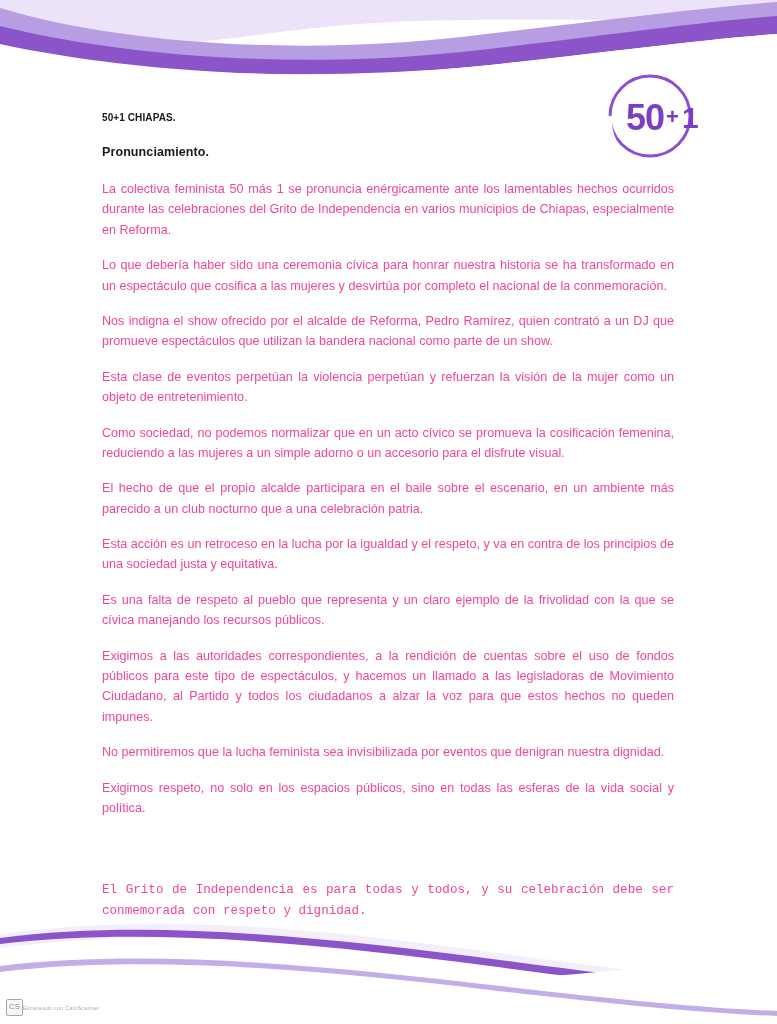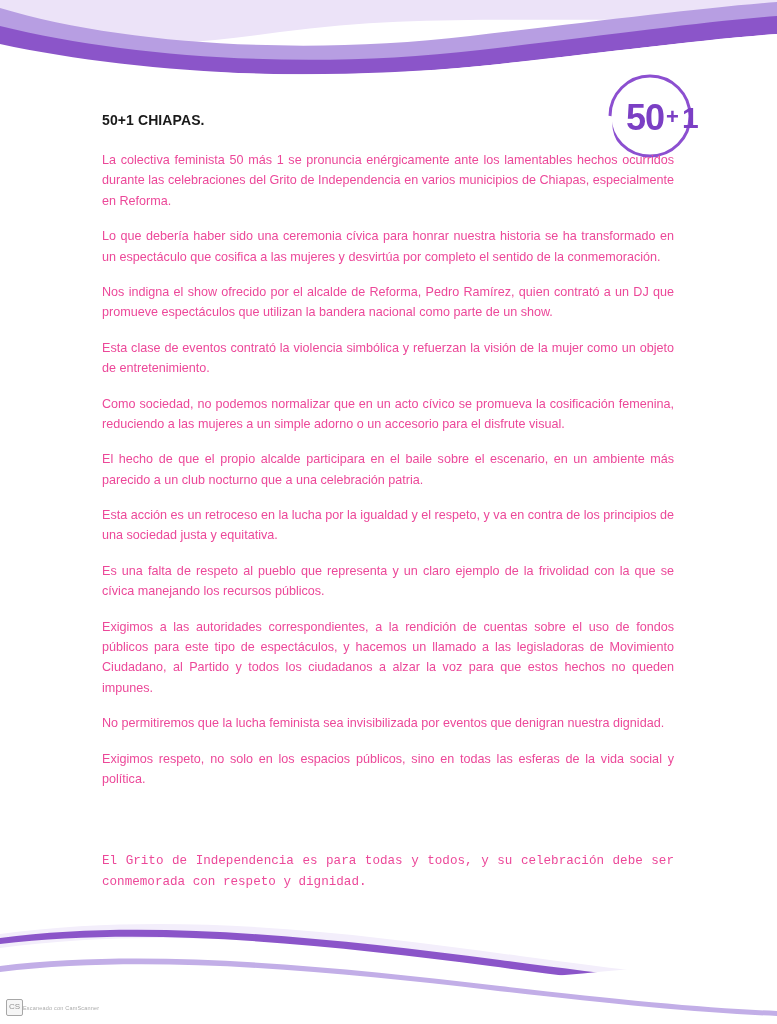--- a/index.html
+++ b/index.html
@@ -45,21 +45,21 @@
   .logo svg { display:block; }
 
   
   .doc {
     position: absolute;
     top: 112px;
     left: 102px;
     width: 572px;
   }
   .doc-title {
-    font-size: 14px;
+    font-size: 10px;
     font-weight: bold;
     color: #1a1a1a;
     letter-spacing: .1px;
     margin: 0 0 22px 0;
   }
   .doc-subtitle {
     font-size: 12.5px;
     font-weight: bold;
     color: #1a1a1a;
     letter-spacing: .1px;
@@ -127,25 +127,26 @@
       <ellipse cx="54" cy="44" rx="40" ry="40" fill="none" stroke="#8c4fd0" stroke-width="3"></ellipse>
       <path d="M18 70 A40 40 0 0 1 14 44" fill="none" stroke="#ffffff" stroke-width="6"></path>
       <text x="30" y="58" font-family="Liberation Sans, sans-serif" font-size="36" font-weight="bold" fill="#7b3fc4" letter-spacing="-1">50</text>
       <text x="70" y="52" font-family="Liberation Sans, sans-serif" font-size="22" font-weight="bold" fill="#7b3fc4">+</text>
       <text x="86" y="56" font-family="Liberation Sans, sans-serif" font-size="30" font-weight="bold" fill="#7b3fc4">1</text>
     </svg>
   </div>
 
   <div class="doc">
     <div class="doc-title">50+1 CHIAPAS.</div>
+    <div class="doc-subtitle">Pronunciamiento.</div>
 
     <p class="para">La colectiva feminista 50 más 1 se pronuncia enérgicamente ante los lamentables hechos ocurridos durante las celebraciones del Grito de Independencia en varios municipios de Chiapas, especialmente en Reforma.</p>
-    <p class="para">Lo que debería haber sido una ceremonia cívica para honrar nuestra historia se ha transformado en un espectáculo que cosifica a las mujeres y desvirtúa por completo el sentido de la conmemoración.</p>
+    <p class="para">Lo que debería haber sido una ceremonia cívica para honrar nuestra historia se ha transformado en un espectáculo que cosifica a las mujeres y desvirtúa por completo el nacional de la conmemoración.</p>
     <p class="para">Nos indigna el show ofrecido por el alcalde de Reforma, Pedro Ramírez, quien contrató a un DJ que promueve espectáculos que utilizan la bandera nacional como parte de un show.</p>
-    <p class="para">Esta clase de eventos contrató la violencia simbólica y refuerzan la visión de la mujer como un objeto de entretenimiento.</p>
+    <p class="para">Esta clase de eventos perpetúan la violencia perpetúan y refuerzan la visión de la mujer como un objeto de entretenimiento.</p>
     <p class="para">Como sociedad, no podemos normalizar que en un acto cívico se promueva la cosificación femenina, reduciendo a las mujeres a un simple adorno o un accesorio para el disfrute visual.</p>
     <p class="para">El hecho de que el propio alcalde participara en el baile sobre el escenario, en un ambiente más parecido a un club nocturno que a una celebración patria.</p>
     <p class="para">Esta acción es un retroceso en la lucha por la igualdad y el respeto, y va en contra de los principios de una sociedad justa y equitativa.</p>
     <p class="para">Es una falta de respeto al pueblo que representa y un claro ejemplo de la frivolidad con la que se cívica manejando los recursos públicos.</p>
     <p class="para">Exigimos a las autoridades correspondientes, a la rendición de cuentas sobre el uso de fondos públicos para este tipo de espectáculos, y hacemos un llamado  a las legisladoras de Movimiento Ciudadano, al Partido y  todos los ciudadanos a alzar la voz para que estos hechos no queden impunes.</p>
     <p class="para">No permitiremos que la lucha feminista sea invisibilizada por eventos que denigran nuestra dignidad.</p>
     <p class="para">Exigimos respeto, no solo en los espacios públicos, sino en todas las esferas de la vida social y política.</p>
     <p class="para gap-before">El Grito de Independencia es para todas y todos, y su celebración debe ser conmemorada con respeto y dignidad.</p>
   </div>
 

